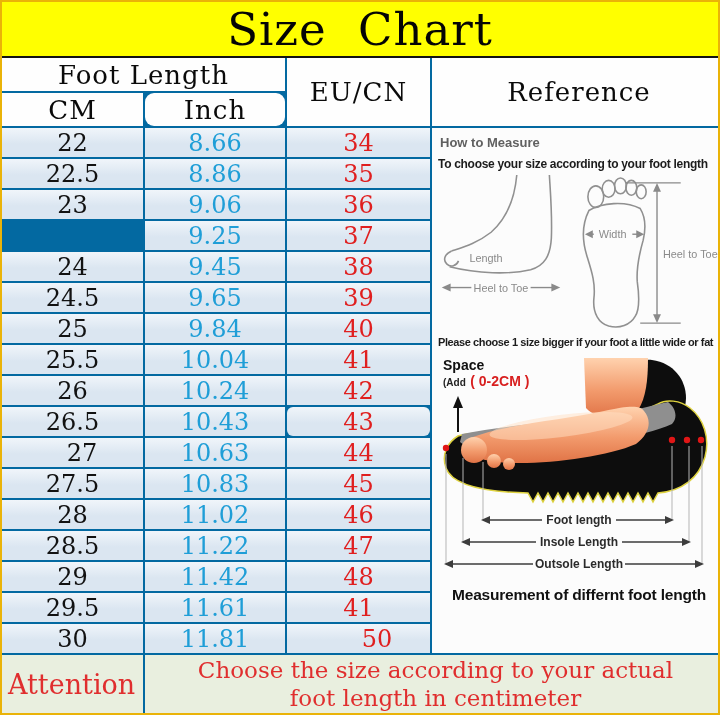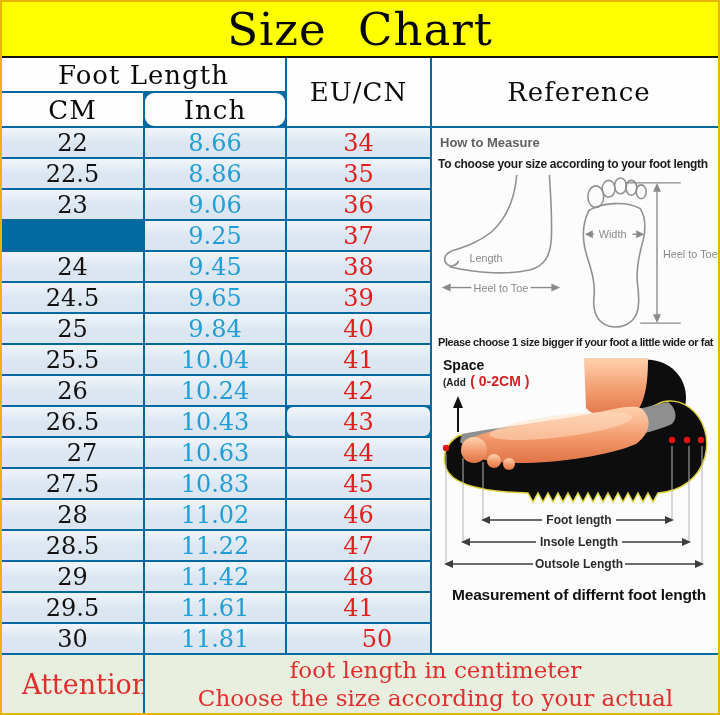--- a/index.html
+++ b/index.html
@@ -30,21 +30,21 @@
   .htm-sub  { font-size:12px; font-weight:bold; letter-spacing:-0.3px; margin:0 0 2px 2px; }
   .htm-note { font-size:11px; font-weight:bold; letter-spacing:-0.4px; margin:5px 0 0 2px; }
   .block2 { position:relative; margin-top:10px; }
   .space-box { position:absolute; left:7px; top:0; line-height:1.05; }
   .space-word { font-size:14px; font-weight:bold; color:#111; }
   .space-add  { font-size:10px; font-weight:bold; color:#222; }
   .space-val  { font-size:14px; font-weight:bold; color:#d81f1f; }
   .meas-caption { text-align:center; font-size:15.5px; font-weight:bold; letter-spacing:-0.2px;
                   color:#111; margin-top:2px; }
   .att-label { grid-column:1; grid-row:20; background:#e9efdf; color:#e02e2e;
-               font-size:27px; justify-content:flex-start; padding-left:20px; }
+               font-size:27px; justify-content:flex-start; padding-left:6px; }
   .att-msg { grid-column:2 / span 3; grid-row:20; background:#e9efdf; color:#e02e2e;
              font-size:23px; flex-direction:column; line-height:1.22; text-align:center; }
   svg text { font-family:"Liberation Sans", sans-serif; }
   .g-label { fill:#8a8a8a; font-size:11px; }
   .a-label { fill:#2b2b2b; font-size:12px; font-weight:bold; }
 </style>
 </head>
 <body>
 
 <div class="page">
@@ -174,22 +174,22 @@
           <polygon points="8,206 17,202 17,210" fill="#3c3c3c"></polygon>
           <polygon points="268,206 259,202 259,210" fill="#3c3c3c"></polygon>
           <text class="a-label" x="143" y="210" text-anchor="middle">Outsole Length</text>
         </svg>
         <div class="meas-caption">Measurement of differnt foot length</div>
       </div>
     </div>
 
     <div class="cell att-label">Attention</div>
     <div class="cell att-msg">
+      <div>Choose the size according to your actual</div>
       <div>foot length in centimeter</div>
-      <div>Choose the size according to your actual</div>
     </div>
 
   <div class="cell data d-cm" style="grid-area: 3 / 1;">22</div>
       <div class="cell data d-inch" style="grid-area: 3 / 2;">8.66</div>
       <div class="cell data d-eu" style="grid-area: 3 / 3;">34</div>
       <div class="cell data d-cm" style="grid-area: 4 / 1;">22.5</div>
       <div class="cell data d-inch" style="grid-area: 4 / 2;">8.86</div>
       <div class="cell data d-eu" style="grid-area: 4 / 3;">35</div>
       <div class="cell data d-cm" style="grid-area: 5 / 1;">23</div>
       <div class="cell data d-inch" style="grid-area: 5 / 2;">9.06</div>

